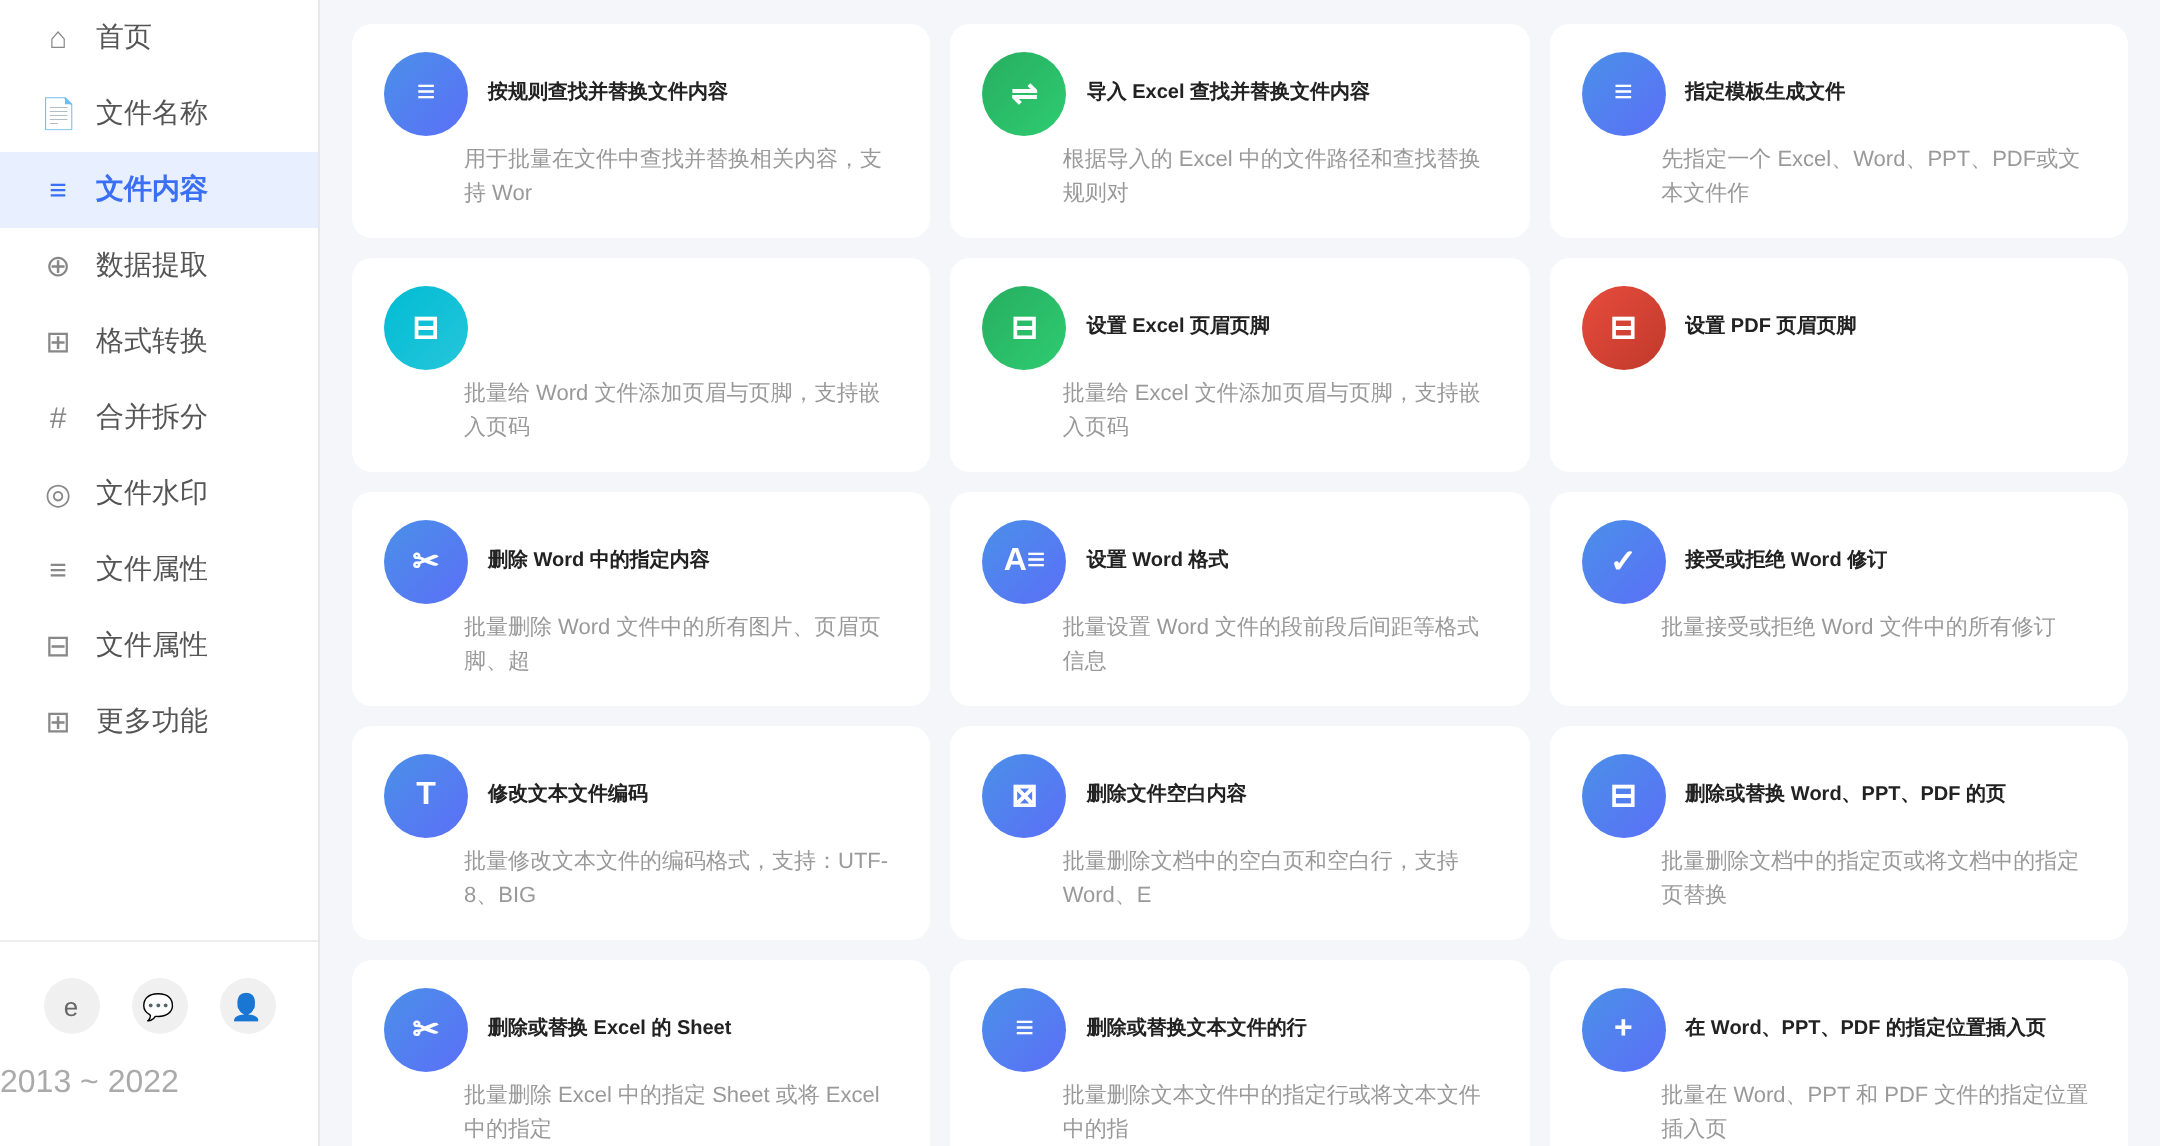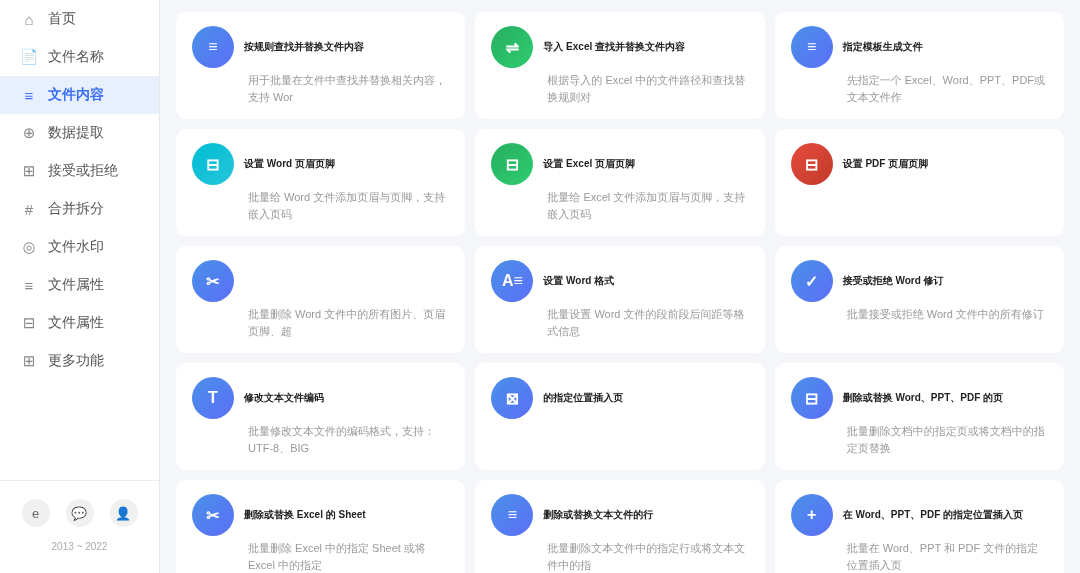--- a/index.html
+++ b/index.html
@@ -56,22 +56,22 @@
       border-radius: 50%;
       background: #f0f0f0;
       display: flex;
       align-items: center;
       justify-content: center;
       cursor: pointer;
       font-size: 13px;
       color: #666;
     }
     .sidebar-copyright {
-      text-align: center;
-      font-size: 10px;
+      text-align: left;
+      font-size: 16px;
       color: #aaa;
       padding: 4px 0 8px 0;
       line-height: 1.6;
     }
 
     
     .main {
       flex: 1;
       overflow-y: auto;
       padding: 12px 16px;
@@ -118,21 +118,21 @@
     .card-title {
       font-size: 10px;
       font-weight: bold;
       color: #222;
       line-height: 1.4;
     }
     .card-desc {
       font-size: 11px;
       color: #999;
       line-height: 1.5;
-      margin-left: 56px;
+      margin-left: 40px;
       margin-top: -2px;
     }
 
     
     .ic-blue { background: linear-gradient(135deg, #4a90e8, #5b6ff7); }
     .ic-green { background: linear-gradient(135deg, #27ae60, #2ecc71); }
     .ic-red { background: linear-gradient(135deg, #e74c3c, #c0392b); }
     .ic-cyan { background: linear-gradient(135deg, #00bcd4, #26c6da); }
   </style>
 </head>
@@ -152,21 +152,21 @@
       <div class="sidebar-item active">
     <span class="sidebar-icon">≡</span>
     <span>文件内容</span>
   </div>
       <div class="sidebar-item">
     <span class="sidebar-icon">⊕</span>
     <span>数据提取</span>
   </div>
       <div class="sidebar-item">
     <span class="sidebar-icon">⊞</span>
-    <span>接受或拒绝</span>
+    <span>格式转换</span>
   </div>
       <div class="sidebar-item">
     <span class="sidebar-icon">#</span>
     <span>合并拆分</span>
   </div>
       <div class="sidebar-item">
     <span class="sidebar-icon">◎</span>
     <span>文件水印</span>
   </div>
       <div class="sidebar-item">
@@ -214,40 +214,40 @@
       <div class="card">
     <div class="card-header">
       <div class="card-icon ic-blue" style="font-size:16px;font-weight:bold;">≡</div>
       <div class="card-title">指定模板生成文件</div>
     </div>
     <div class="card-desc">先指定一个 Excel、Word、PPT、PDF或文本文件作</div>
   </div>
       <div class="card">
     <div class="card-header">
       <div class="card-icon ic-cyan" style="font-size:16px;font-weight:bold;">⊟</div>
-      <div class="card-title">设置 Word 页眉页脚</div>
     </div>
     <div class="card-desc">批量给 Word 文件添加页眉与页脚，支持嵌入页码</div>
   </div>
       <div class="card">
     <div class="card-header">
       <div class="card-icon ic-green" style="font-size:16px;font-weight:bold;">⊟</div>
       <div class="card-title">设置 Excel 页眉页脚</div>
     </div>
     <div class="card-desc">批量给 Excel 文件添加页眉与页脚，支持嵌入页码</div>
   </div>
       <div class="card">
     <div class="card-header">
       <div class="card-icon ic-red" style="font-size:16px;font-weight:bold;">⊟</div>
       <div class="card-title">设置 PDF 页眉页脚</div>
     </div>
   </div>
       <div class="card">
     <div class="card-header">
       <div class="card-icon ic-blue" style="font-size:16px;font-weight:bold;">✂</div>
+      <div class="card-title">删除 Word 中的指定内容</div>
     </div>
     <div class="card-desc">批量删除 Word 文件中的所有图片、页眉页脚、超</div>
   </div>
       <div class="card">
     <div class="card-header">
       <div class="card-icon ic-blue" style="font-size:16px;font-weight:bold;">A≡</div>
       <div class="card-title">设置 Word 格式</div>
     </div>
     <div class="card-desc">批量设置 Word 文件的段前段后间距等格式信息</div>
   </div>
@@ -261,22 +261,23 @@
       <div class="card">
     <div class="card-header">
       <div class="card-icon ic-blue" style="font-size:16px;font-weight:bold;">T</div>
       <div class="card-title">修改文本文件编码</div>
     </div>
     <div class="card-desc">批量修改文本文件的编码格式，支持：UTF-8、BIG</div>
   </div>
       <div class="card">
     <div class="card-header">
       <div class="card-icon ic-blue" style="font-size:16px;font-weight:bold;">⊠</div>
-      <div class="card-title">的指定位置插入页</div>
-    </div>
+      <div class="card-title">删除文件空白内容</div>
+    </div>
+    <div class="card-desc">批量删除文档中的空白页和空白行，支持 Word、E</div>
   </div>
       <div class="card">
     <div class="card-header">
       <div class="card-icon ic-blue" style="font-size:16px;font-weight:bold;">⊟</div>
       <div class="card-title">删除或替换 Word、PPT、PDF 的页</div>
     </div>
     <div class="card-desc">批量删除文档中的指定页或将文档中的指定页替换</div>
   </div>
       <div class="card">
     <div class="card-header">

